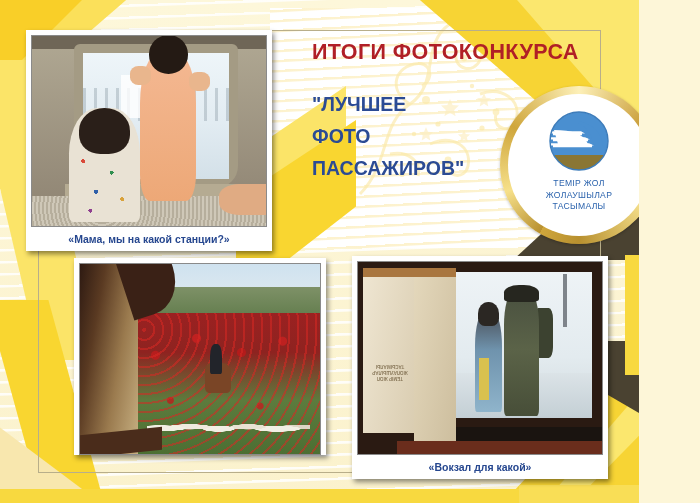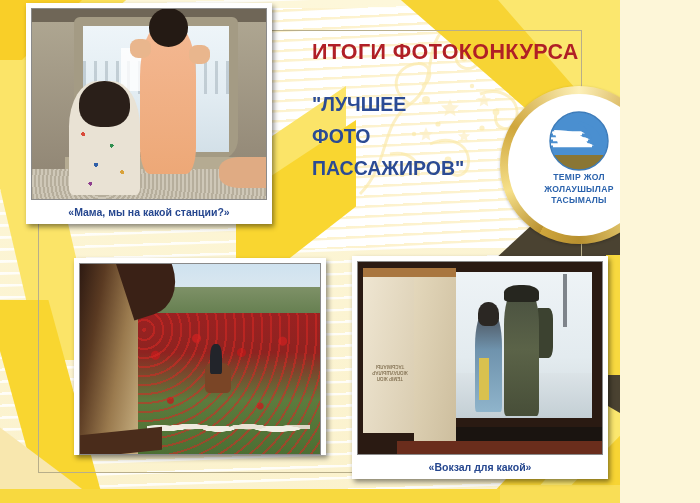--- a/index.html
+++ b/index.html
@@ -1,21 +1,21 @@
 <!DOCTYPE html>
 <html><head>
 <meta charset="utf-8">
 <style>
   html,body{margin:0;padding:0;}
   body{
     width:700px;height:503px;overflow:hidden;
     font-family:"Liberation Sans",sans-serif;
     background:#fdf6d8;
   }
-  .poster{position:relative;width:620px;height:503px;overflow:hidden;background:#fbf3d0;}
+  .poster{position:relative;width:620px;height:503px;overflow:hidden;background:#fbf3d0;padding-left:19px;}
 
   
   .base-stripes{
     position:absolute;inset:0;
     background:
       repeating-linear-gradient(-2deg, rgba(255,255,255,0) 0px, rgba(255,255,255,0) 9px, rgba(255,255,255,.85) 10px, rgba(255,255,255,.85) 12px),
       linear-gradient(180deg,#fdf7da 0%,#fbf2cd 100%);
   }
   .inner-frame{
     position:absolute;left:38px;top:30px;right:38px;bottom:30px;
@@ -88,37 +88,37 @@
     padding:8px;box-sizing:border-box;
     box-shadow:0 1px 3px rgba(0,0,0,.25);
   }
   .logo-inner{
     width:100%;height:100%;border-radius:50%;background:#ffffff;
     display:flex;flex-direction:column;align-items:center;
     box-sizing:border-box;padding-top:16px;
   }
   .logo-mark{width:62px;height:62px;position:relative;}
   .logo-text{
-    margin-top:0;text-align:center;
-    font-size:8.6px;font-weight:bold;line-height:11.6px;
+    margin-top:6px;text-align:center;
+    font-size:8.6px;font-weight:normal;line-height:11.6px;
     color:#2b63ad;letter-spacing:.3px;white-space:pre-line;
   }
 
   
   .card{
     position:absolute;background:#fff;
     box-shadow:2px 3px 5px rgba(0,0,0,.45);
     box-sizing:border-box;padding:5px 5px 0 5px;
   }
   .card .ph{position:relative;overflow:hidden;border:1px solid #8a8a8a;}
   .card .cap{
     text-align:center;color:#26478f;font-weight:bold;
     font-size:10.5px;line-height:24px;height:24px;white-space:nowrap;
   }
-  #card1{left:26px;top:3px;width:246px;}
+  #card1{left:26px;top:30px;width:246px;}
   #card1 .ph{height:190px;}
   #card2{left:74px;top:258px;width:252px;}
   #card2 .ph{height:190px;}
   #card3{left:352px;top:256px;width:256px;}
   #card3 .ph{height:192px;}
 
   
   .p1{position:absolute;inset:0;background:linear-gradient(180deg,#b0a893,#8d8271);}
   .p1 .winframe{position:absolute;left:18%;top:4%;width:70%;height:76%;
     background:linear-gradient(180deg,#e8f1f6,#dbe7ef);

